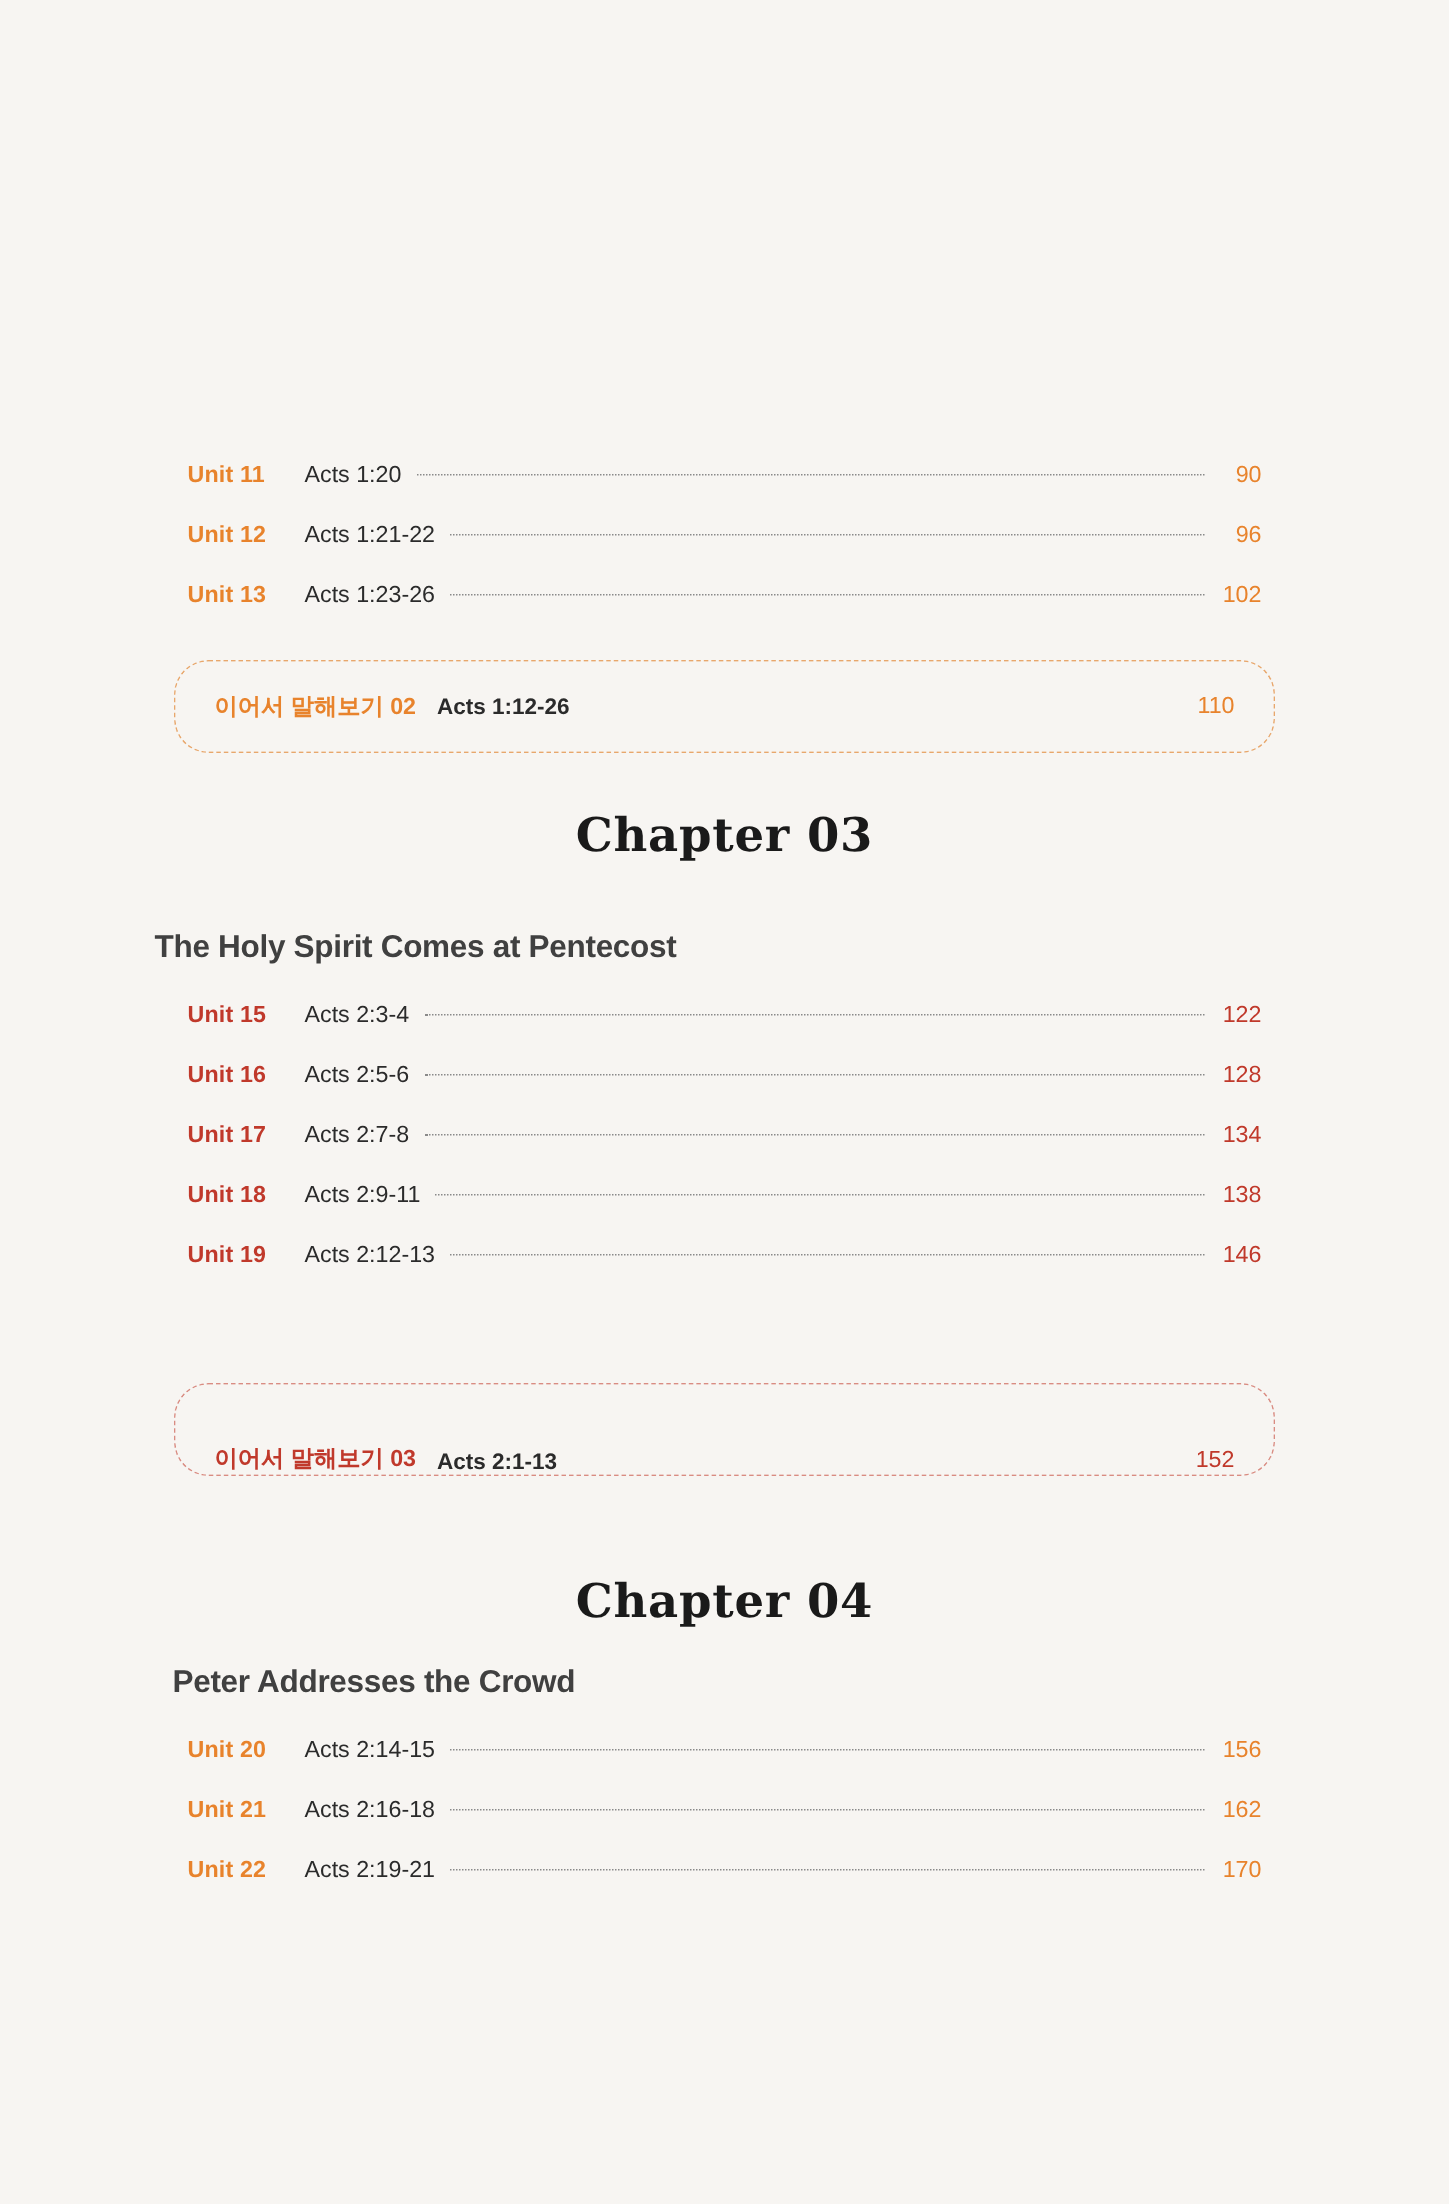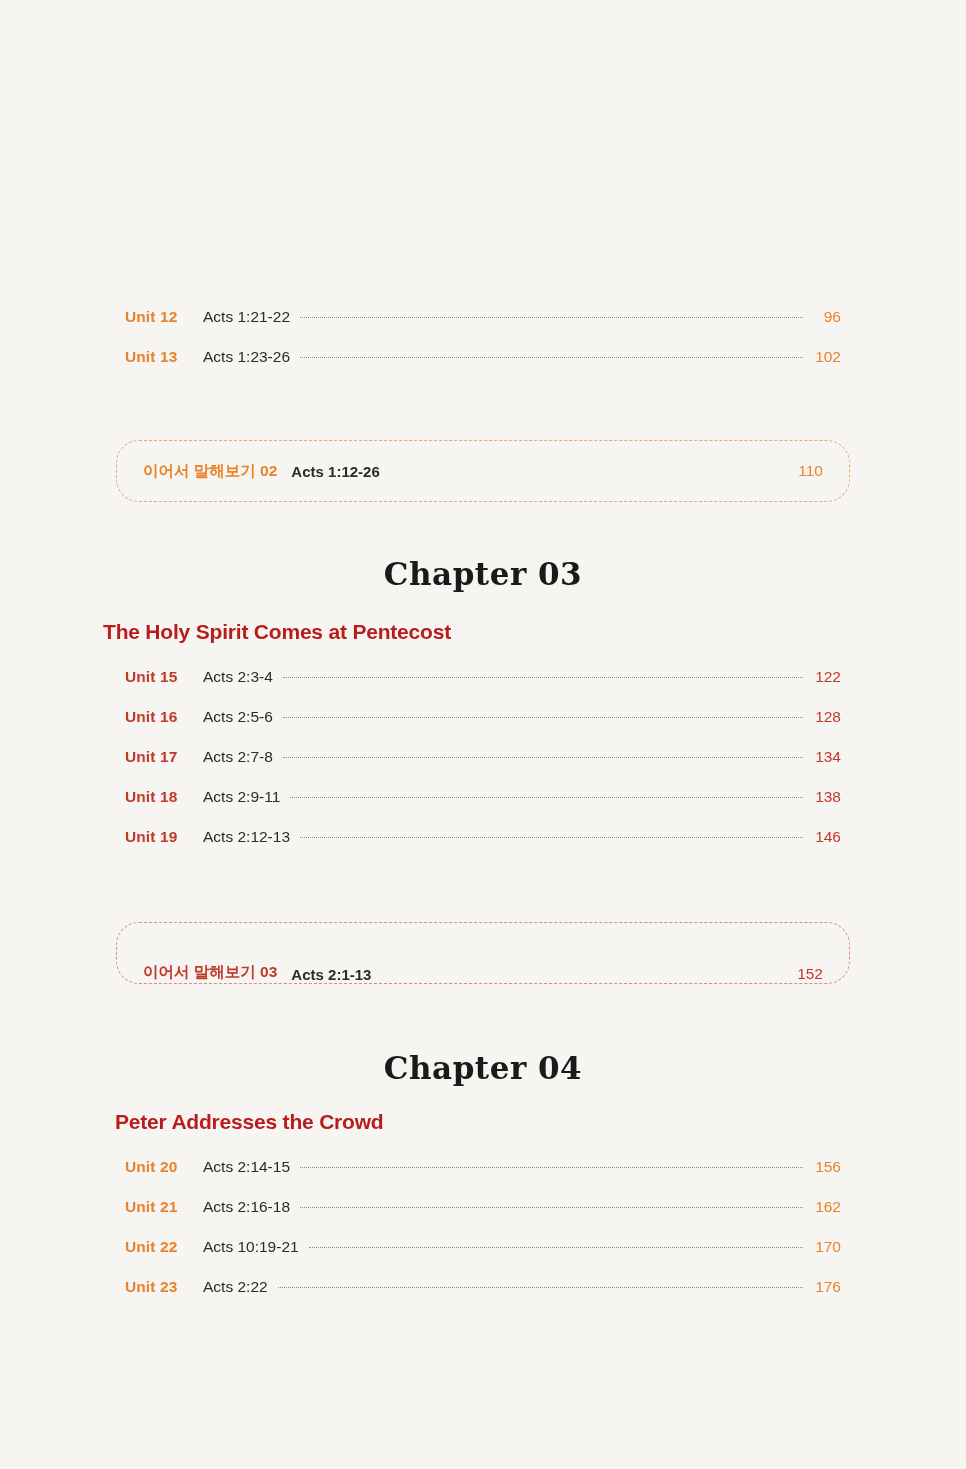--- a/index.html
+++ b/index.html
@@ -101,33 +101,39 @@
     text-align: center;
     font-family: "DejaVu Serif", serif;
     font-weight: bold;
     font-size: 31px;
     letter-spacing: 0.5px;
     color: #1a1a1a;
   }
   .chapter-sub {
     font-size: 21px;
     font-weight: bold;
-    color: #b91c1c;
+    color: #404040;
     letter-spacing: -0.2px;
   }
 
   
   .blk { position: absolute; left: 0; right: 0; }
 </style>
 </head>
 <body>
 
 <div class="page">
 
   <div class="blk" style="top:308px;">
+    <div class="toc-row c-orange">
+      <span class="unit-label">Unit 11</span>
+      <span class="ref">Acts 1:20</span>
+      <span class="leader"></span>
+      <span class="pageno">90</span>
+    </div>
     <div class="toc-row c-orange">
       <span class="unit-label">Unit 12</span>
       <span class="ref">Acts 1:21-22</span>
       <span class="leader"></span>
       <span class="pageno">96</span>
     </div>
     <div class="toc-row c-orange">
       <span class="unit-label">Unit 13</span>
       <span class="ref">Acts 1:23-26</span>
       <span class="leader"></span>
@@ -136,21 +142,21 @@
   </div>
 
   <div class="blk" style="top:440px;">
     <div class="speak-box sb-orange">
       <span class="sb-title">이어서 말해보기 02</span>
       <span class="sb-ref">Acts 1:12-26</span>
       <span class="sb-page">110</span>
     </div>
   </div>
 
-  <div class="blk" style="top:556px;">
+  <div class="blk" style="top:539px;">
     <div class="chapter-title">Chapter 03</div>
   </div>
   <div class="blk" style="top:620px; left:103px; right:auto;">
     <div class="chapter-sub">The Holy Spirit Comes at Pentecost</div>
   </div>
 
   <div class="blk" style="top:668px;">
     <div class="toc-row c-red">
       <span class="unit-label">Unit 15</span>
       <span class="ref">Acts 2:3-4</span>
@@ -206,25 +212,19 @@
       <span class="pageno">156</span>
     </div>
     <div class="toc-row c-orange">
       <span class="unit-label">Unit 21</span>
       <span class="ref">Acts 2:16-18</span>
       <span class="leader"></span>
       <span class="pageno">162</span>
     </div>
     <div class="toc-row c-orange">
       <span class="unit-label">Unit 22</span>
-      <span class="ref">Acts 10:19-21</span>
+      <span class="ref">Acts 2:19-21</span>
       <span class="leader"></span>
       <span class="pageno">170</span>
     </div>
-    <div class="toc-row c-orange">
-      <span class="unit-label">Unit 23</span>
-      <span class="ref">Acts 2:22</span>
-      <span class="leader"></span>
-      <span class="pageno">176</span>
-    </div>
   </div>
 
 </div>
 
 </body></html>

